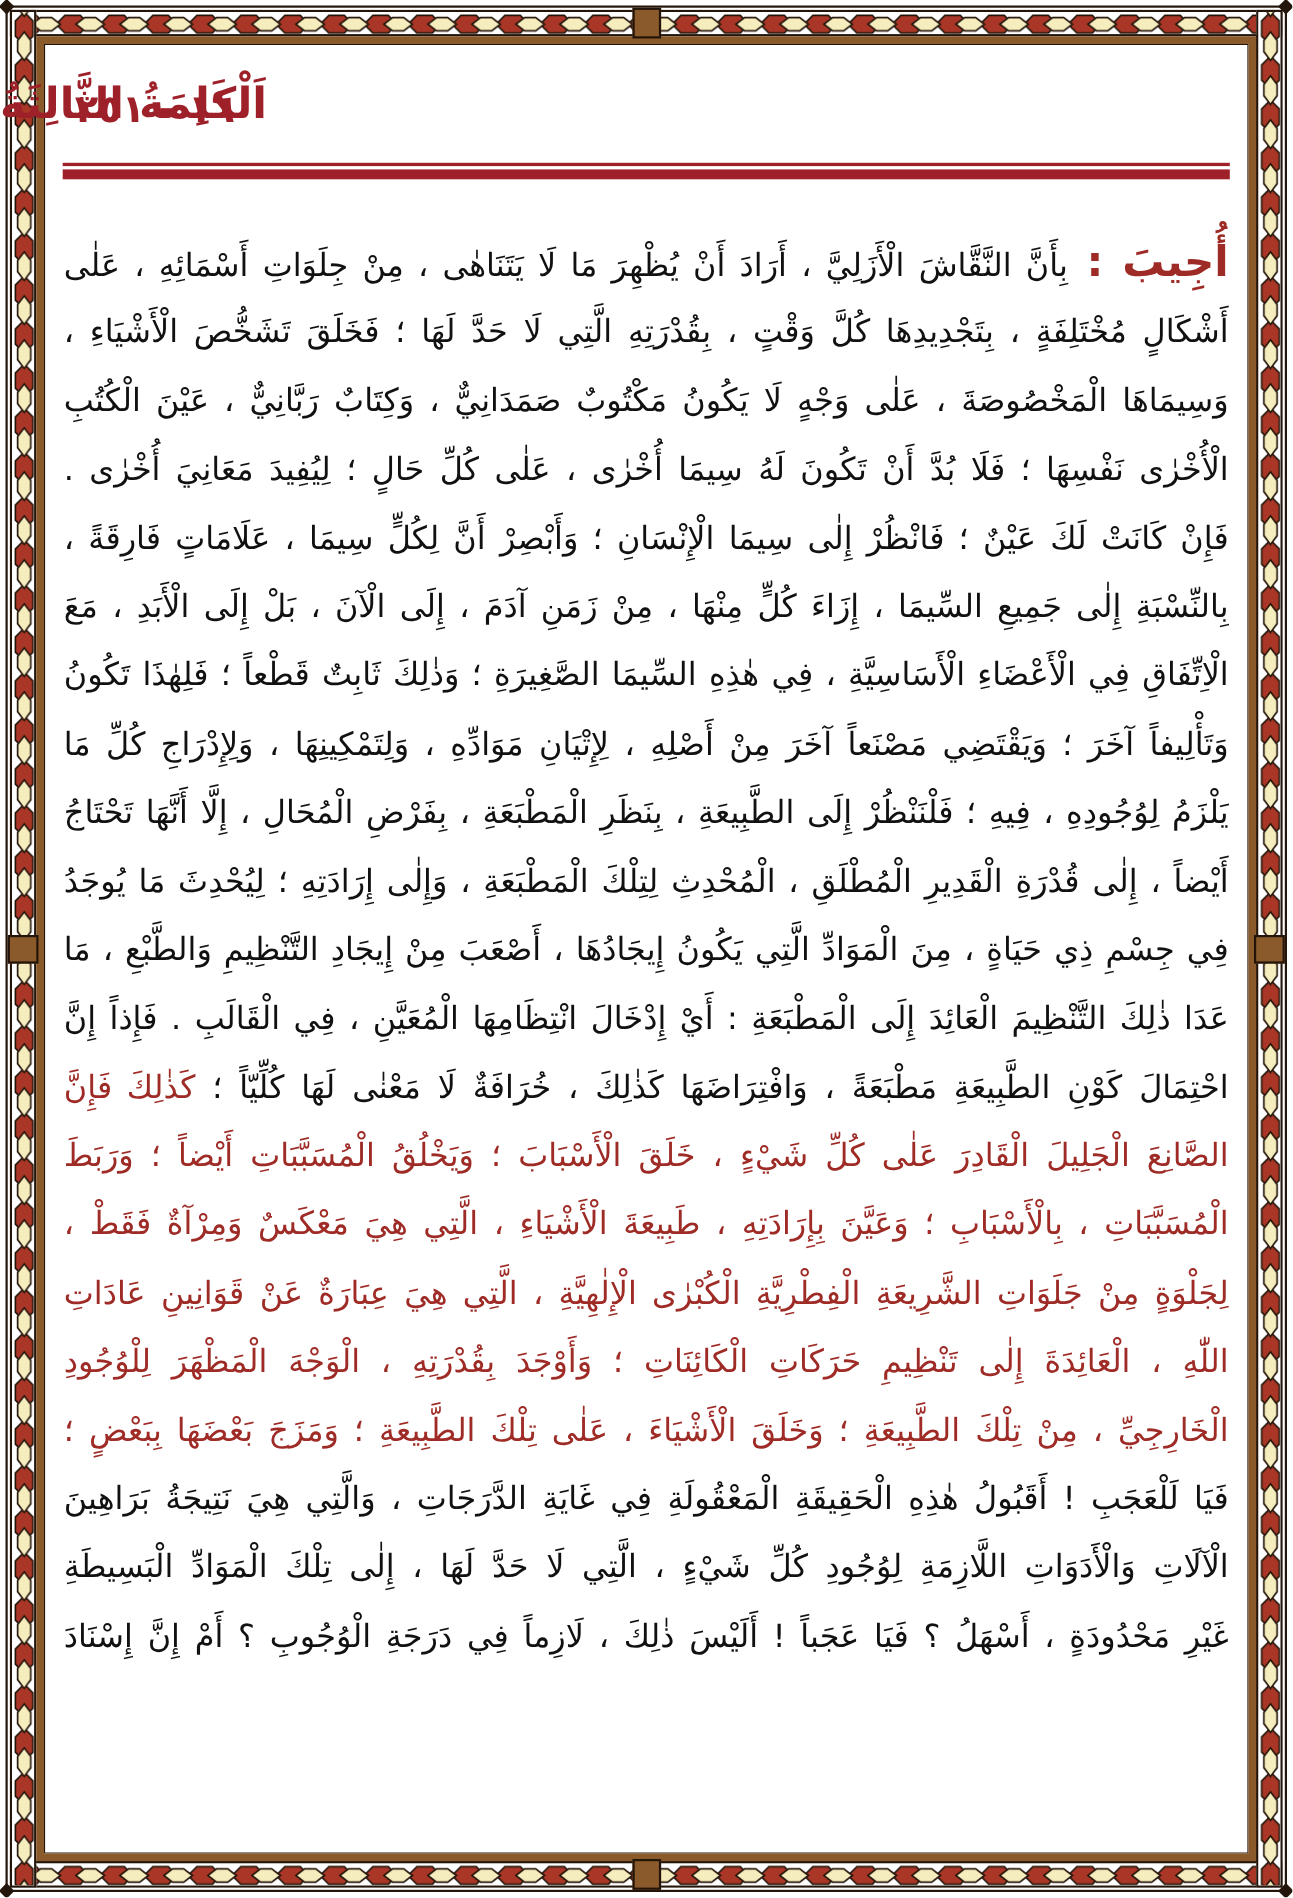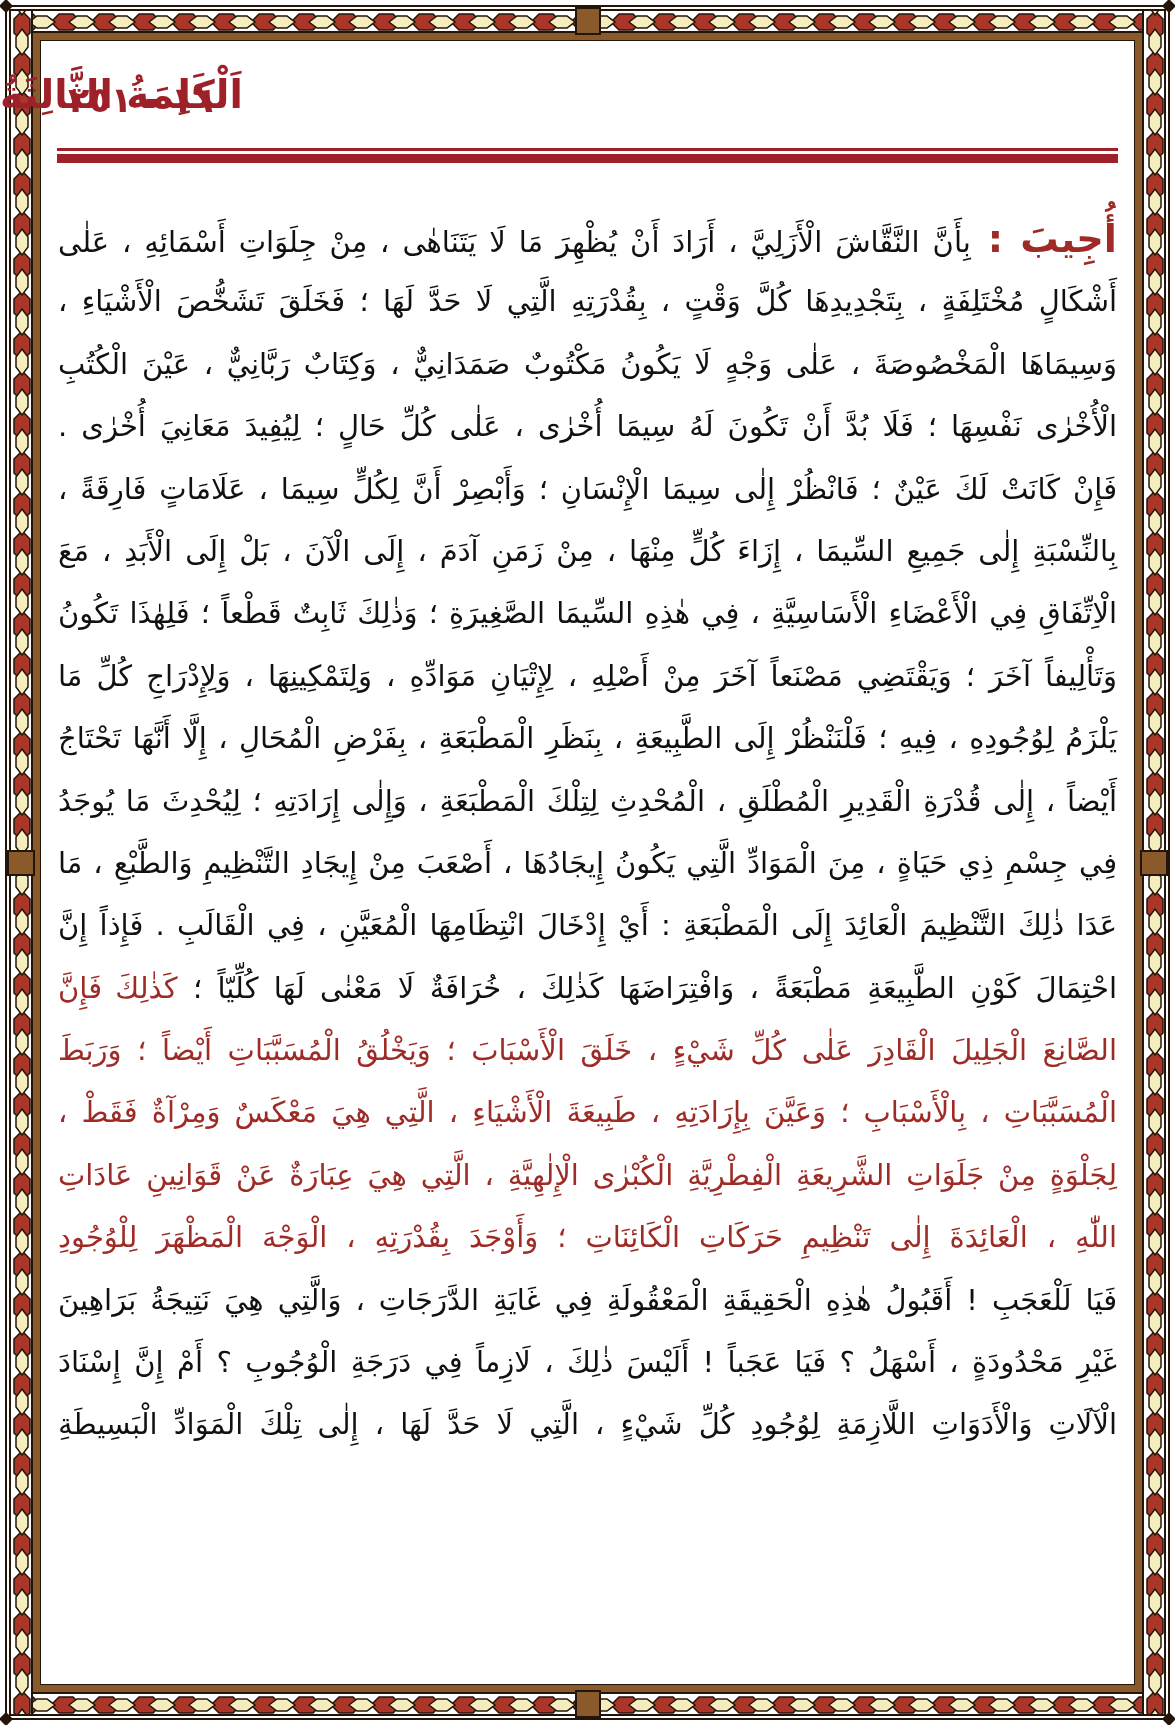--- a/index.html
+++ b/index.html
@@ -122,17 +122,18 @@
       <div class="line"><span class="seg-text">وَتَأْلِيفاً آخَرَ ؛ وَيَقْتَضِي مَصْنَعاً آخَرَ مِنْ أَصْلِهِ ، لِإِتْيَانِ مَوَادِّهِ ، وَلِتَمْكِينِهَا ، وَلِإِدْرَاجِ كُلِّ مَا</span></div>
       <div class="line"><span class="seg-text">يَلْزَمُ لِوُجُودِهِ ، فِيهِ ؛ فَلْنَنْظُرْ إِلَى الطَّبِيعَةِ ، بِنَظَرِ الْمَطْبَعَةِ ، بِفَرْضِ الْمُحَالِ ، إِلَّا أَنَّهَا تَحْتَاجُ</span></div>
       <div class="line"><span class="seg-text">أَيْضاً ، إِلٰى قُدْرَةِ الْقَدِيرِ الْمُطْلَقِ ، الْمُحْدِثِ لِتِلْكَ الْمَطْبَعَةِ ، وَإِلٰى إِرَادَتِهِ ؛ لِيُحْدِثَ مَا يُوجَدُ</span></div>
       <div class="line"><span class="seg-text">فِي جِسْمِ ذِي حَيَاةٍ ، مِنَ الْمَوَادِّ الَّتِي يَكُونُ إِيجَادُهَا ، أَصْعَبَ مِنْ إِيجَادِ التَّنْظِيمِ وَالطَّبْعِ ، مَا</span></div>
       <div class="line"><span class="seg-text">عَدَا ذٰلِكَ التَّنْظِيمَ الْعَائِدَ إِلَى الْمَطْبَعَةِ : أَيْ إِدْخَالَ انْتِظَامِهَا الْمُعَيَّنِ ، فِي الْقَالَبِ . فَإِذاً إِنَّ</span></div>
       <div class="line"><span class="seg-text">احْتِمَالَ كَوْنِ الطَّبِيعَةِ مَطْبَعَةً ، وَافْتِرَاضَهَا كَذٰلِكَ ، خُرَافَةٌ لَا مَعْنٰى لَهَا كُلِّيّاً ؛ </span><span class="seg-red">كَذٰلِكَ فَإِنَّ</span></div>
       <div class="line"><span class="seg-red">الصَّانِعَ الْجَلِيلَ الْقَادِرَ عَلٰى كُلِّ شَيْءٍ ، خَلَقَ الْأَسْبَابَ ؛ وَيَخْلُقُ الْمُسَبَّبَاتِ أَيْضاً ؛ وَرَبَطَ</span></div>
       <div class="line"><span class="seg-red">الْمُسَبَّبَاتِ ، بِالْأَسْبَابِ ؛ وَعَيَّنَ بِإِرَادَتِهِ ، طَبِيعَةَ الْأَشْيَاءِ ، الَّتِي هِيَ مَعْكَسٌ وَمِرْآةٌ فَقَطْ ،</span></div>
       <div class="line"><span class="seg-red">لِجَلْوَةٍ مِنْ جَلَوَاتِ الشَّرِيعَةِ الْفِطْرِيَّةِ الْكُبْرٰى الْإِلٰهِيَّةِ ، الَّتِي هِيَ عِبَارَةٌ عَنْ قَوَانِينِ عَادَاتِ</span></div>
       <div class="line"><span class="seg-red">اللّٰهِ ، الْعَائِدَةَ إِلٰى تَنْظِيمِ حَرَكَاتِ الْكَائِنَاتِ ؛ وَأَوْجَدَ بِقُدْرَتِهِ ، الْوَجْهَ الْمَظْهَرَ لِلْوُجُودِ</span></div>
+      <div class="line"><span class="seg-red">الْخَارِجِيِّ ، مِنْ تِلْكَ الطَّبِيعَةِ ؛ وَخَلَقَ الْأَشْيَاءَ ، عَلٰى تِلْكَ الطَّبِيعَةِ ؛ وَمَزَجَ بَعْضَهَا بِبَعْضٍ ؛</span></div>
       <div class="line"><span class="seg-text">فَيَا لَلْعَجَبِ ! أَقَبُولُ هٰذِهِ الْحَقِيقَةِ الْمَعْقُولَةِ فِي غَايَةِ الدَّرَجَاتِ ، وَالَّتِي هِيَ نَتِيجَةُ بَرَاهِينَ</span></div>
+      <div class="line"><span class="seg-text">الْآلَاتِ وَالْأَدَوَاتِ اللَّازِمَةِ لِوُجُودِ كُلِّ شَيْءٍ ، الَّتِي لَا حَدَّ لَهَا ، إِلٰى تِلْكَ الْمَوَادِّ الْبَسِيطَةِ</span></div>
       <div class="line"><span class="seg-text">غَيْرِ مَحْدُودَةٍ ، أَسْهَلُ ؟ فَيَا عَجَباً ! أَلَيْسَ ذٰلِكَ ، لَازِماً فِي دَرَجَةِ الْوُجُوبِ ؟ أَمْ إِنَّ إِسْنَادَ</span></div>
-      <div class="line"><span class="seg-text">الْآلَاتِ وَالْأَدَوَاتِ اللَّازِمَةِ لِوُجُودِ كُلِّ شَيْءٍ ، الَّتِي لَا حَدَّ لَهَا ، إِلٰى تِلْكَ الْمَوَادِّ الْبَسِيطَةِ</span></div>
     </div>
 </div>
 
 </body></html>

